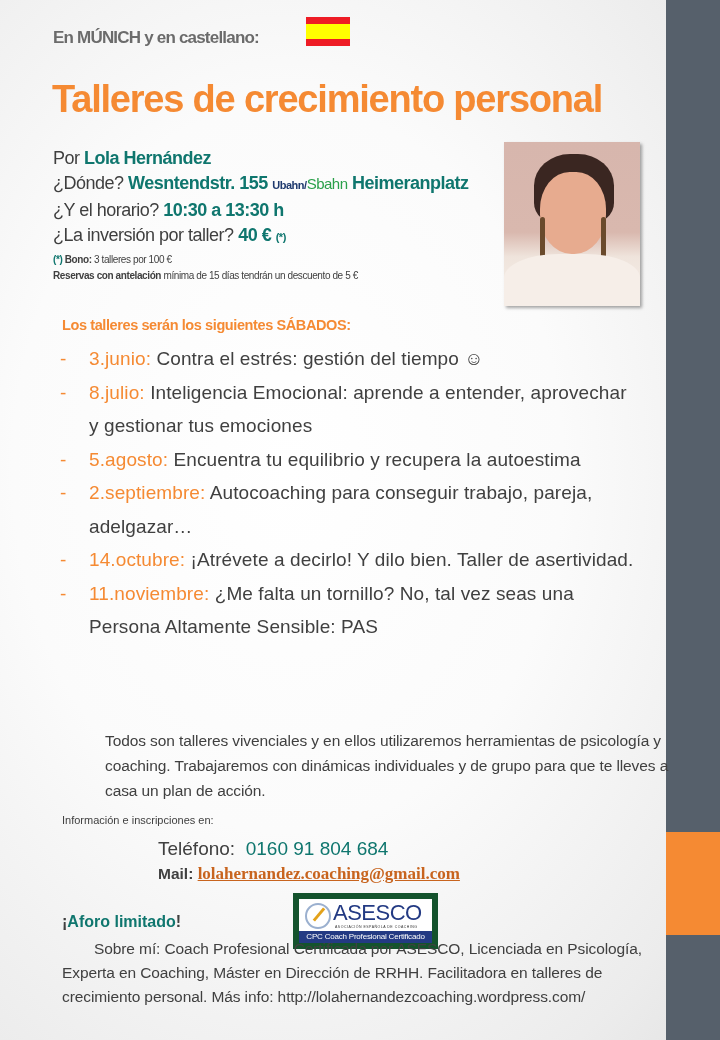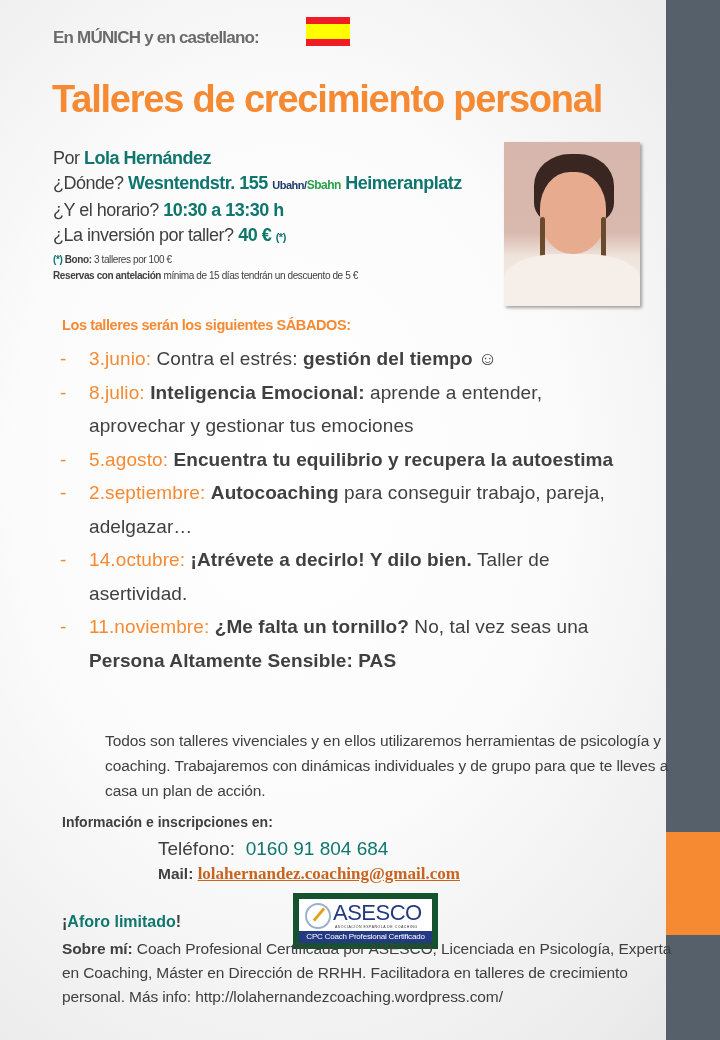--- a/index.html
+++ b/index.html
@@ -19,56 +19,56 @@
   .flag .y { height:15px; background:#ffff00; }
   .flag .r2 { height:7px; background:#ee1c25; }
 
   .title { position:absolute; left:52px; top:78px; font-size:38px; font-weight:bold; color:#f58a33; letter-spacing:-1.2px; white-space:nowrap; }
 
   .info { position:absolute; left:53px; top:146px; width:450px; }
   .info .line { font-size:18px; line-height:25px; white-space:nowrap; letter-spacing:-0.5px; color:#3f3f3f; }
   .info .line b { font-weight:bold; }
   .info .small { font-size:10px; line-height:19px; white-space:nowrap; letter-spacing:-0.4px; color:#3f3f3f; }
   .ubahn { color:#1f3a6e; font-size:11px; font-weight:bold; }
-  .sbahn { color:#2aa04a; font-size:12px; font-weight:bold; }
+  .sbahn { color:#2aa04a; font-size:15px; font-weight:normal; }
 
   .photo { position:absolute; left:504px; top:142px; width:136px; height:164px;
     background: linear-gradient(180deg,#d7b6ad 0%, #d9b8ae 55%, #efe4dc 70%, #f6efe9 100%);
     box-shadow: 2px 2px 3px rgba(0,0,0,0.35); overflow:hidden; }
   .photo .hair { position:absolute; left:30px; top:12px; width:80px; height:70px; background:#3a2621; border-radius:45% 45% 30% 30%; }
   .photo .face { position:absolute; left:36px; top:30px; width:66px; height:82px; background:#e7ab8f; border-radius:45% 45% 48% 48%; }
   .photo .jacket { position:absolute; left:0; top:112px; width:136px; height:60px; background:#f6eee8; border-radius:40% 40% 0 0; }
   .photo .ear-l { position:absolute; left:36px; top:75px; width:5px; height:45px; background:#6a4a2c; border-radius:3px; }
   .photo .ear-r { position:absolute; left:97px; top:75px; width:5px; height:45px; background:#6a4a2c; border-radius:3px; }
 
   .schedule-heading { position:absolute; left:62px; top:317px; font-size:14.5px; font-weight:bold; color:#f58a33; letter-spacing:-0.4px; }
 
   .workshops { position:absolute; left:60px; top:342px; width:580px; list-style:none; margin:0; padding:0; }
   .workshops li { position:relative; padding-left:29px; font-size:19px; line-height:33.5px; color:#404040; letter-spacing:0.1px; }
   .workshops li .dash { position:absolute; left:0; top:0; color:#f58a33; }
   .workshops li .date { color:#f58a33; font-weight:normal; }
-  .workshops li b { font-weight:bold;margin-top:9px; }
+  .workshops li b { font-weight:normal;margin-top:9px; }
 
   .desc { position:absolute; left:61px; top:728px; width:590px; font-size:15.5px; line-height:25px; color:#404040; letter-spacing:-0.1px;margin-left:44px; }
 
-  .contact-heading { position:absolute; left:62px; top:814px; font-size:14px; font-weight:bold; color:#404040; }
+  .contact-heading { position:absolute; left:62px; top:814px; font-size:11px; font-weight:normal; color:#404040; }
   .phone-row { position:absolute; left:158px; top:838px; font-size:19px; font-weight:normal; color:#404040; }
   .mail-row { position:absolute; left:158px; top:864px; font-size:15.5px; font-weight:bold; color:#404040; }
   .mail-row a { font-family:"Liberation Serif", serif; color:#c8641e; font-size:17px; text-decoration:underline; }
 
   .asesco { position:absolute; left:293px; top:893px; width:133px; height:44px; border:6px solid #14532d; background:#fff; }
   .asesco .logo-mark { position:absolute; left:6px; top:4px; width:22px; height:22px; border-radius:50%; border:2px solid #9bb0cf; }
   .asesco .logo-mark::after { content:""; position:absolute; left:4px; top:8px; width:16px; height:3px; background:#e3a21a; transform:rotate(-50deg); }
   .asesco .name { position:absolute; left:34px; top:1px; font-size:22px; color:#233a83; letter-spacing:-0.5px; }
   .asesco .tiny { position:absolute; left:36px; top:26px; font-size:3.5px; color:#333; letter-spacing:0.5px; }
   .asesco .band { position:absolute; left:0; bottom:0; width:133px; height:12px; background:#233a83; color:#fff; font-size:8px; line-height:12px; text-align:center; letter-spacing:-0.2px; }
 
   .limited { position:absolute; left:62px; top:913px; font-size:16px; font-weight:bold; color:#404040; }
   .about { position:absolute; left:62px; top:937px; width:610px; font-size:15.5px; line-height:24px; color:#404040; letter-spacing:-0.1px; }
-  .about b { font-weight:bold; }
+  .about b { font-weight:normal;margin-left:32px; }
 </style>
 </head>
 <body>
 
 <div class="sidebar">
   <div class="accent"></div>
 </div>
 
 <div class="subtitle">En MÚNICH y en castellano:</div>
 <div class="flag">

